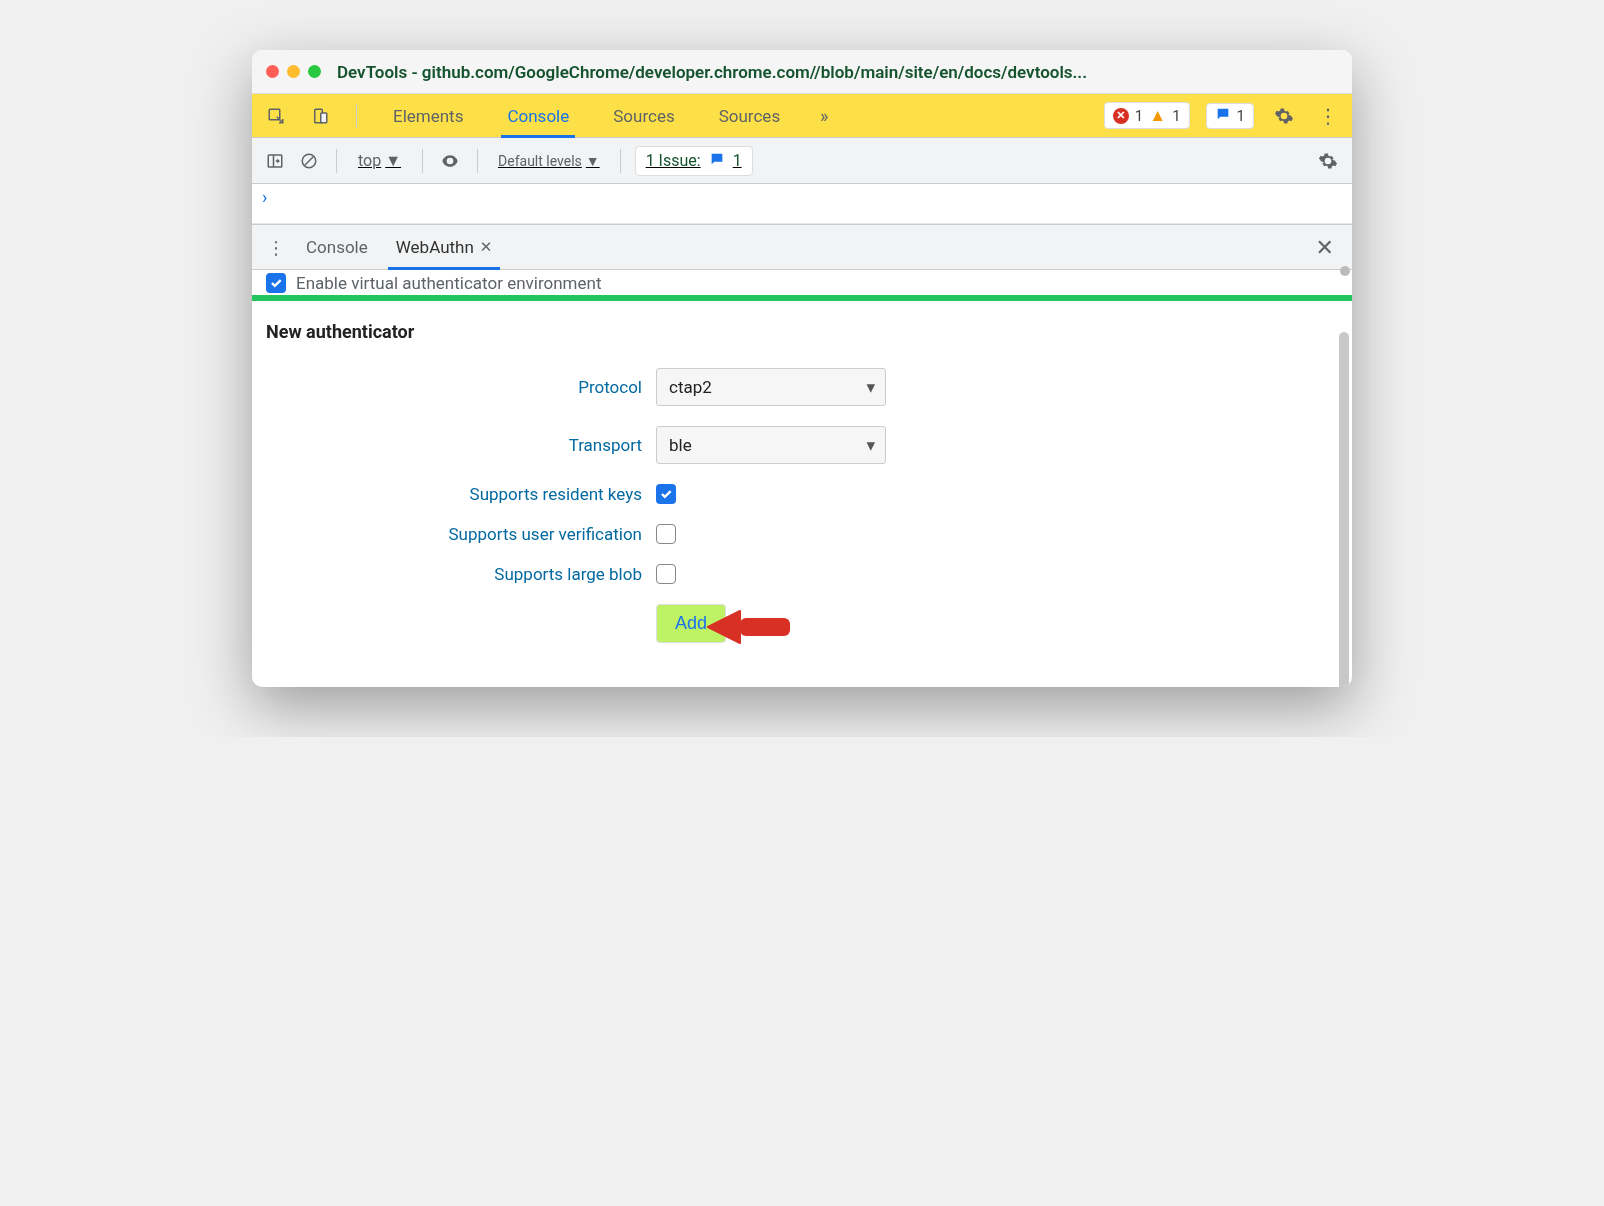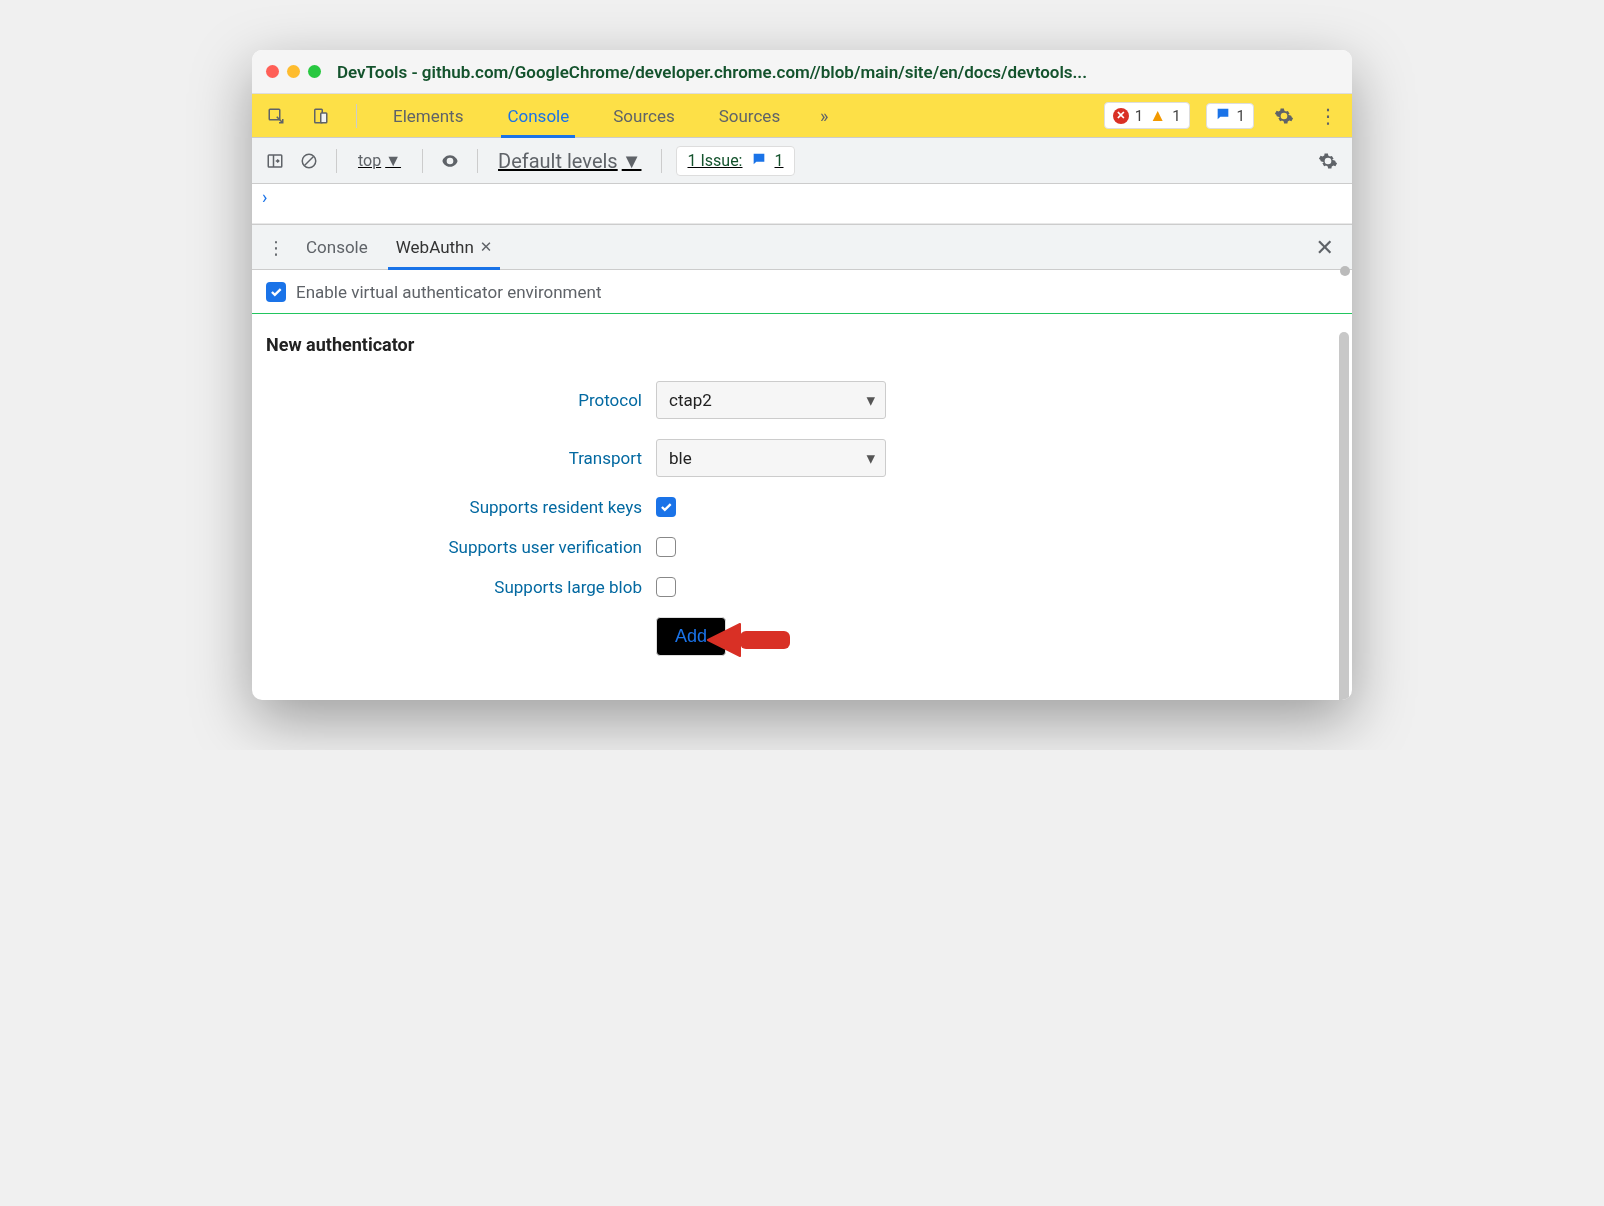--- a/index.html
+++ b/index.html
@@ -156,21 +156,21 @@
       height: 32px;
       border: 1px solid #ccc;
       background: #fff;
       padding: 0 10px;
       font-size: 16px;
       color: #5f6368;
       border-radius: 2px;
     }
     .level-select {
       color: #5f6368;
-      font-size: 20px;
+      font-size: 14px;
       cursor: pointer;
       display: flex;
       align-items: center;
       gap: 4px;
       padding: 0 6px;
     }
     .issues-badge {
       display: flex;
       align-items: center;
       gap: 8px;
@@ -231,26 +231,26 @@
       font-size: 15px;
     }
     .drawer-close {
       margin-left: auto;
       color: #5f6368;
       font-size: 22px;
       cursor: pointer;
       padding: 0 8px;
     }
     .enable-bar {
-      height: 44px;
+      height: 31px;
       display: flex;
       align-items: center;
       padding: 0 14px;
       gap: 10px;
-      border-bottom: 1px solid #22c55e;
+      border-bottom: 6px solid #22c55e;
       color: #5f6368;
       font-size: 17px;
     }
     .checkbox {
       width: 20px;
       height: 20px;
       border-radius: 4px;
       display: flex;
       align-items: center;
       justify-content: center;
@@ -305,21 +305,21 @@
       border-radius: 3px;
     }
     .form-select::after {
       content: '▾';
       position: absolute;
       right: 10px;
       color: #555;
     }
     .add-button {
       border: 1px solid #ddd;
-      background: #000000;
+      background: #bef264;
       padding: 8px 18px;
       font-size: 18px;
       color: #1a73e8;
       border-radius: 4px;
       cursor: pointer;
     }
     .arrow-callout {
       position: absolute;
       left: 450px;
       top: 296px;

